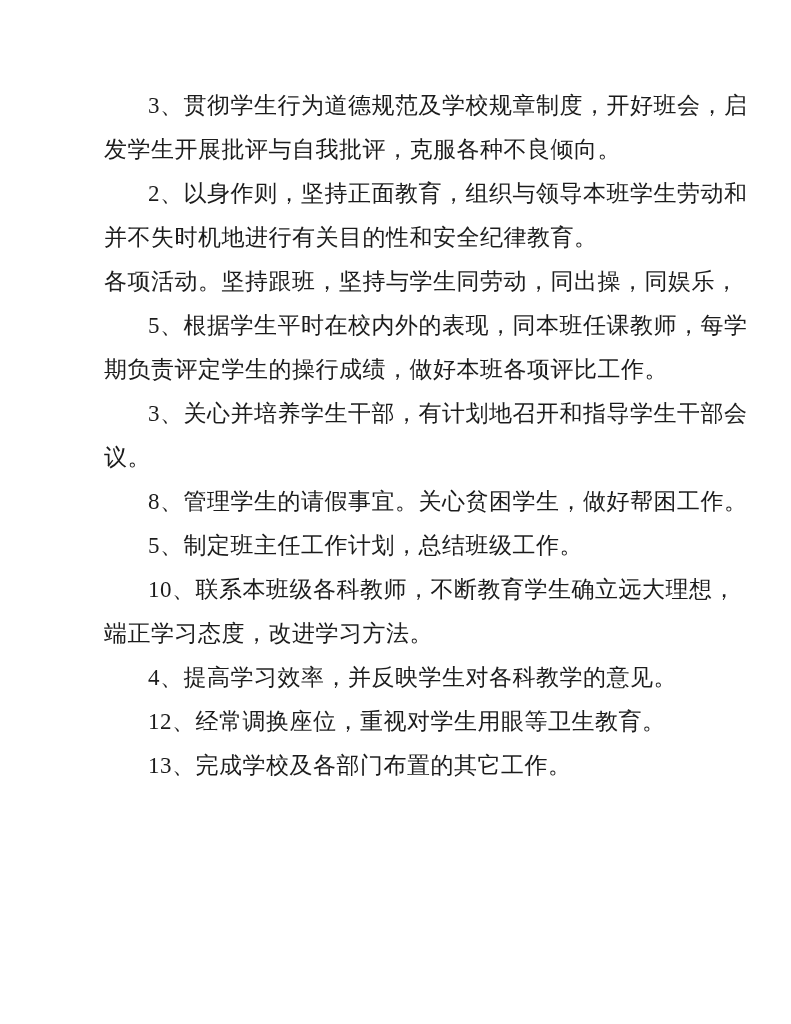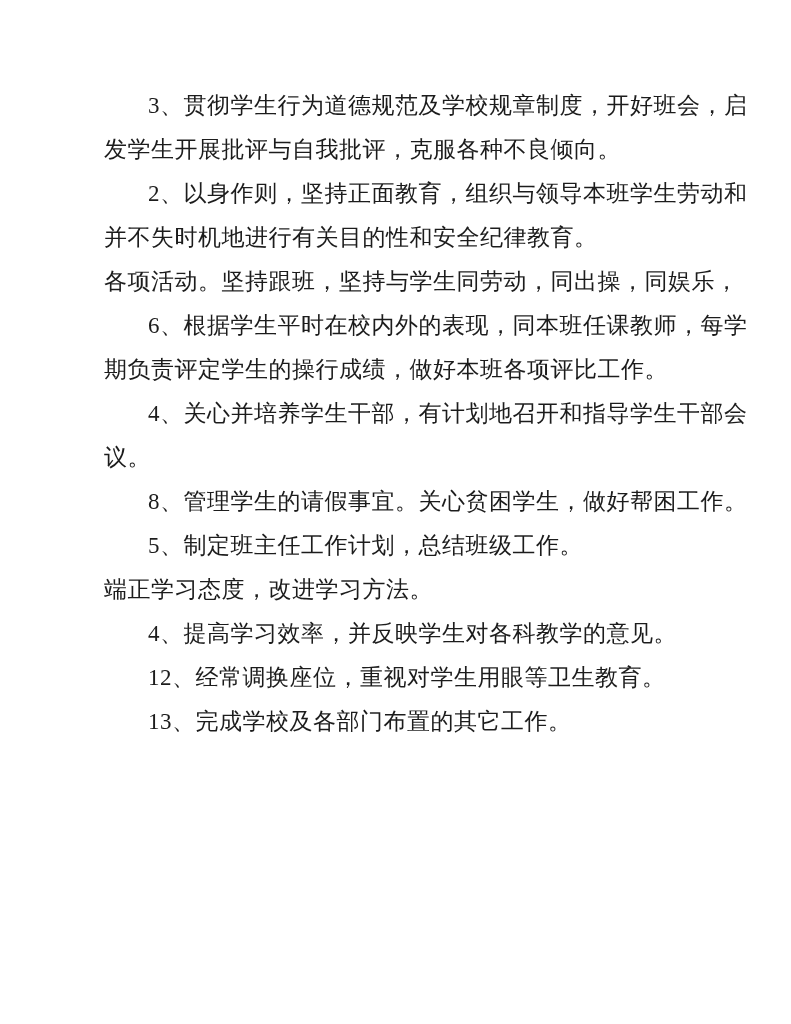--- a/index.html
+++ b/index.html
@@ -63,26 +63,27 @@
 <body>
 
 <div class="page">
 
   <div class="body-text">
       <div class="line indent">3、贯彻学生行为道德规范及学校规章制度，开好班会，启</div>
       <div class="line">发学生开展批评与自我批评，克服各种不良倾向。</div>
       <div class="line indent">2、以身作则，坚持正面教育，组织与领导本班学生劳动和</div>
       <div class="line">并不失时机地进行有关目的性和安全纪律教育。</div>
       <div class="line">各项活动。坚持跟班，坚持与学生同劳动，同出操，同娱乐，</div>
-      <div class="line indent">6、根据学生平时在校内外的表现，同本班任课教师，每学</div>
+      <div class="line indent">5、根据学生平时在校内外的表现，同本班任课教师，每学</div>
       <div class="line">期负责评定学生的操行成绩，做好本班各项评比工作。</div>
-      <div class="line indent">4、关心并培养学生干部，有计划地召开和指导学生干部会</div>
+      <div class="line indent">3、关心并培养学生干部，有计划地召开和指导学生干部会</div>
       <div class="line">议。</div>
       <div class="line indent">8、管理学生的请假事宜。关心贫困学生，做好帮困工作。</div>
       <div class="line indent">5、制定班主任工作计划，总结班级工作。</div>
+      <div class="line indent">10、联系本班级各科教师，不断教育学生确立远大理想，</div>
       <div class="line">端正学习态度，改进学习方法。</div>
       <div class="line indent">4、提高学习效率，并反映学生对各科教学的意见。</div>
       <div class="line indent">12、经常调换座位，重视对学生用眼等卫生教育。</div>
       <div class="line indent">13、完成学校及各部门布置的其它工作。</div>
     </div>
 
   <div class="section-heading">班主任工作一日常规</div>
 
   <div class="page-number">14</div>
 

